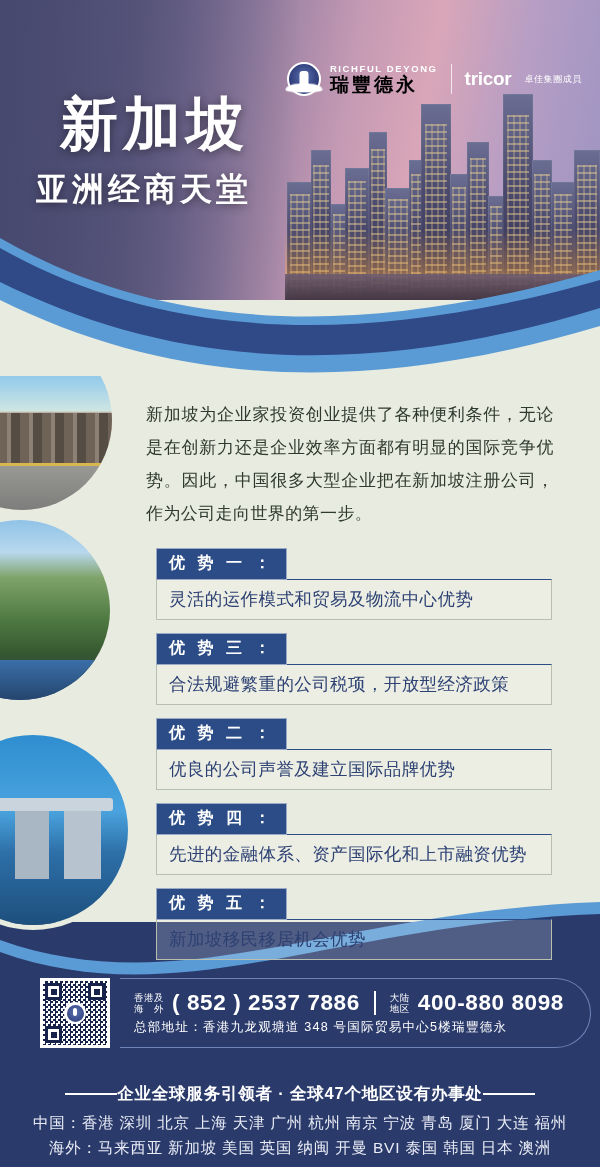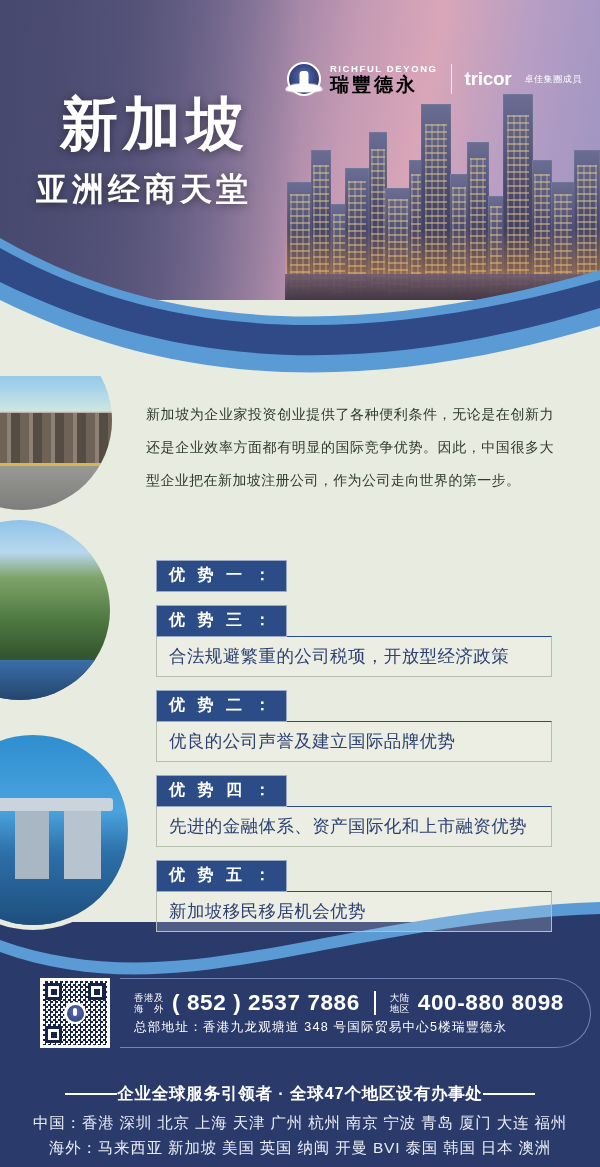--- a/index.html
+++ b/index.html
@@ -151,26 +151,26 @@
       linear-gradient(90deg,#b7c4cf 0 26%,transparent 26% 37%,#a9b7c4 37% 62%,transparent 62% 73%,#b7c4cf 73% 100%);
   }
   .ph-mbs::after{
     content:""; position:absolute; left:8%; top:33%; width:84%; height:7%;
     background:#c9d4dd; border-radius:3px;
   }
 
   
   .para{
     position:absolute; left:146px; top:398px; width:408px; z-index:22;
-    color:#2f3a2e; font-size:14px; line-height:33px; letter-spacing:.4px;
+    color:#2f3a2e; font-size:17px; line-height:33px; letter-spacing:.4px;
     text-align:justify;
   }
 
   
-  .adv-list{ position:absolute; left:148px; top:560px; width:404px; z-index:22;padding-left:8px; }
+  .adv-list{ position:absolute; left:148px; top:548px; width:404px; z-index:22;padding-left:8px; }
   .adv{ margin-bottom:13px; }
   .adv-tab{
     display:inline-block;
     background:#2b4c87;
     border:1px solid #9aa9c4;
     color:#fff; font-size:16px; font-weight:bold; letter-spacing:4px;
     padding:4px 12px 5px 12px;
     position:relative; z-index:2;
   }
   .adv-box{
@@ -312,20 +312,21 @@
     </div>
   <div class="photo p3">
       <div class="ph-mbs"></div>
     </div>
 
   <p class="para">新加坡为企业家投资创业提供了各种便利条件，无论是在创新力还是企业效率方面都有明显的国际竞争优势。因此，中国很多大型企业把在新加坡注册公司，作为公司走向世界的第一步。</p>
 
   <div class="adv-list">
     <div class="adv">
       <div class="adv-tab">优 势 一 ：</div>
+      <div class="adv-box">灵活的运作模式和贸易及物流中心优势</div>
     </div>
     <div class="adv">
       <div class="adv-tab">优 势 三 ：</div>
       <div class="adv-box">合法规避繁重的公司税项，开放型经济政策</div>
     </div>
     <div class="adv">
       <div class="adv-tab">优 势 二 ：</div>
       <div class="adv-box">优良的公司声誉及建立国际品牌优势</div>
     </div>
     <div class="adv">

